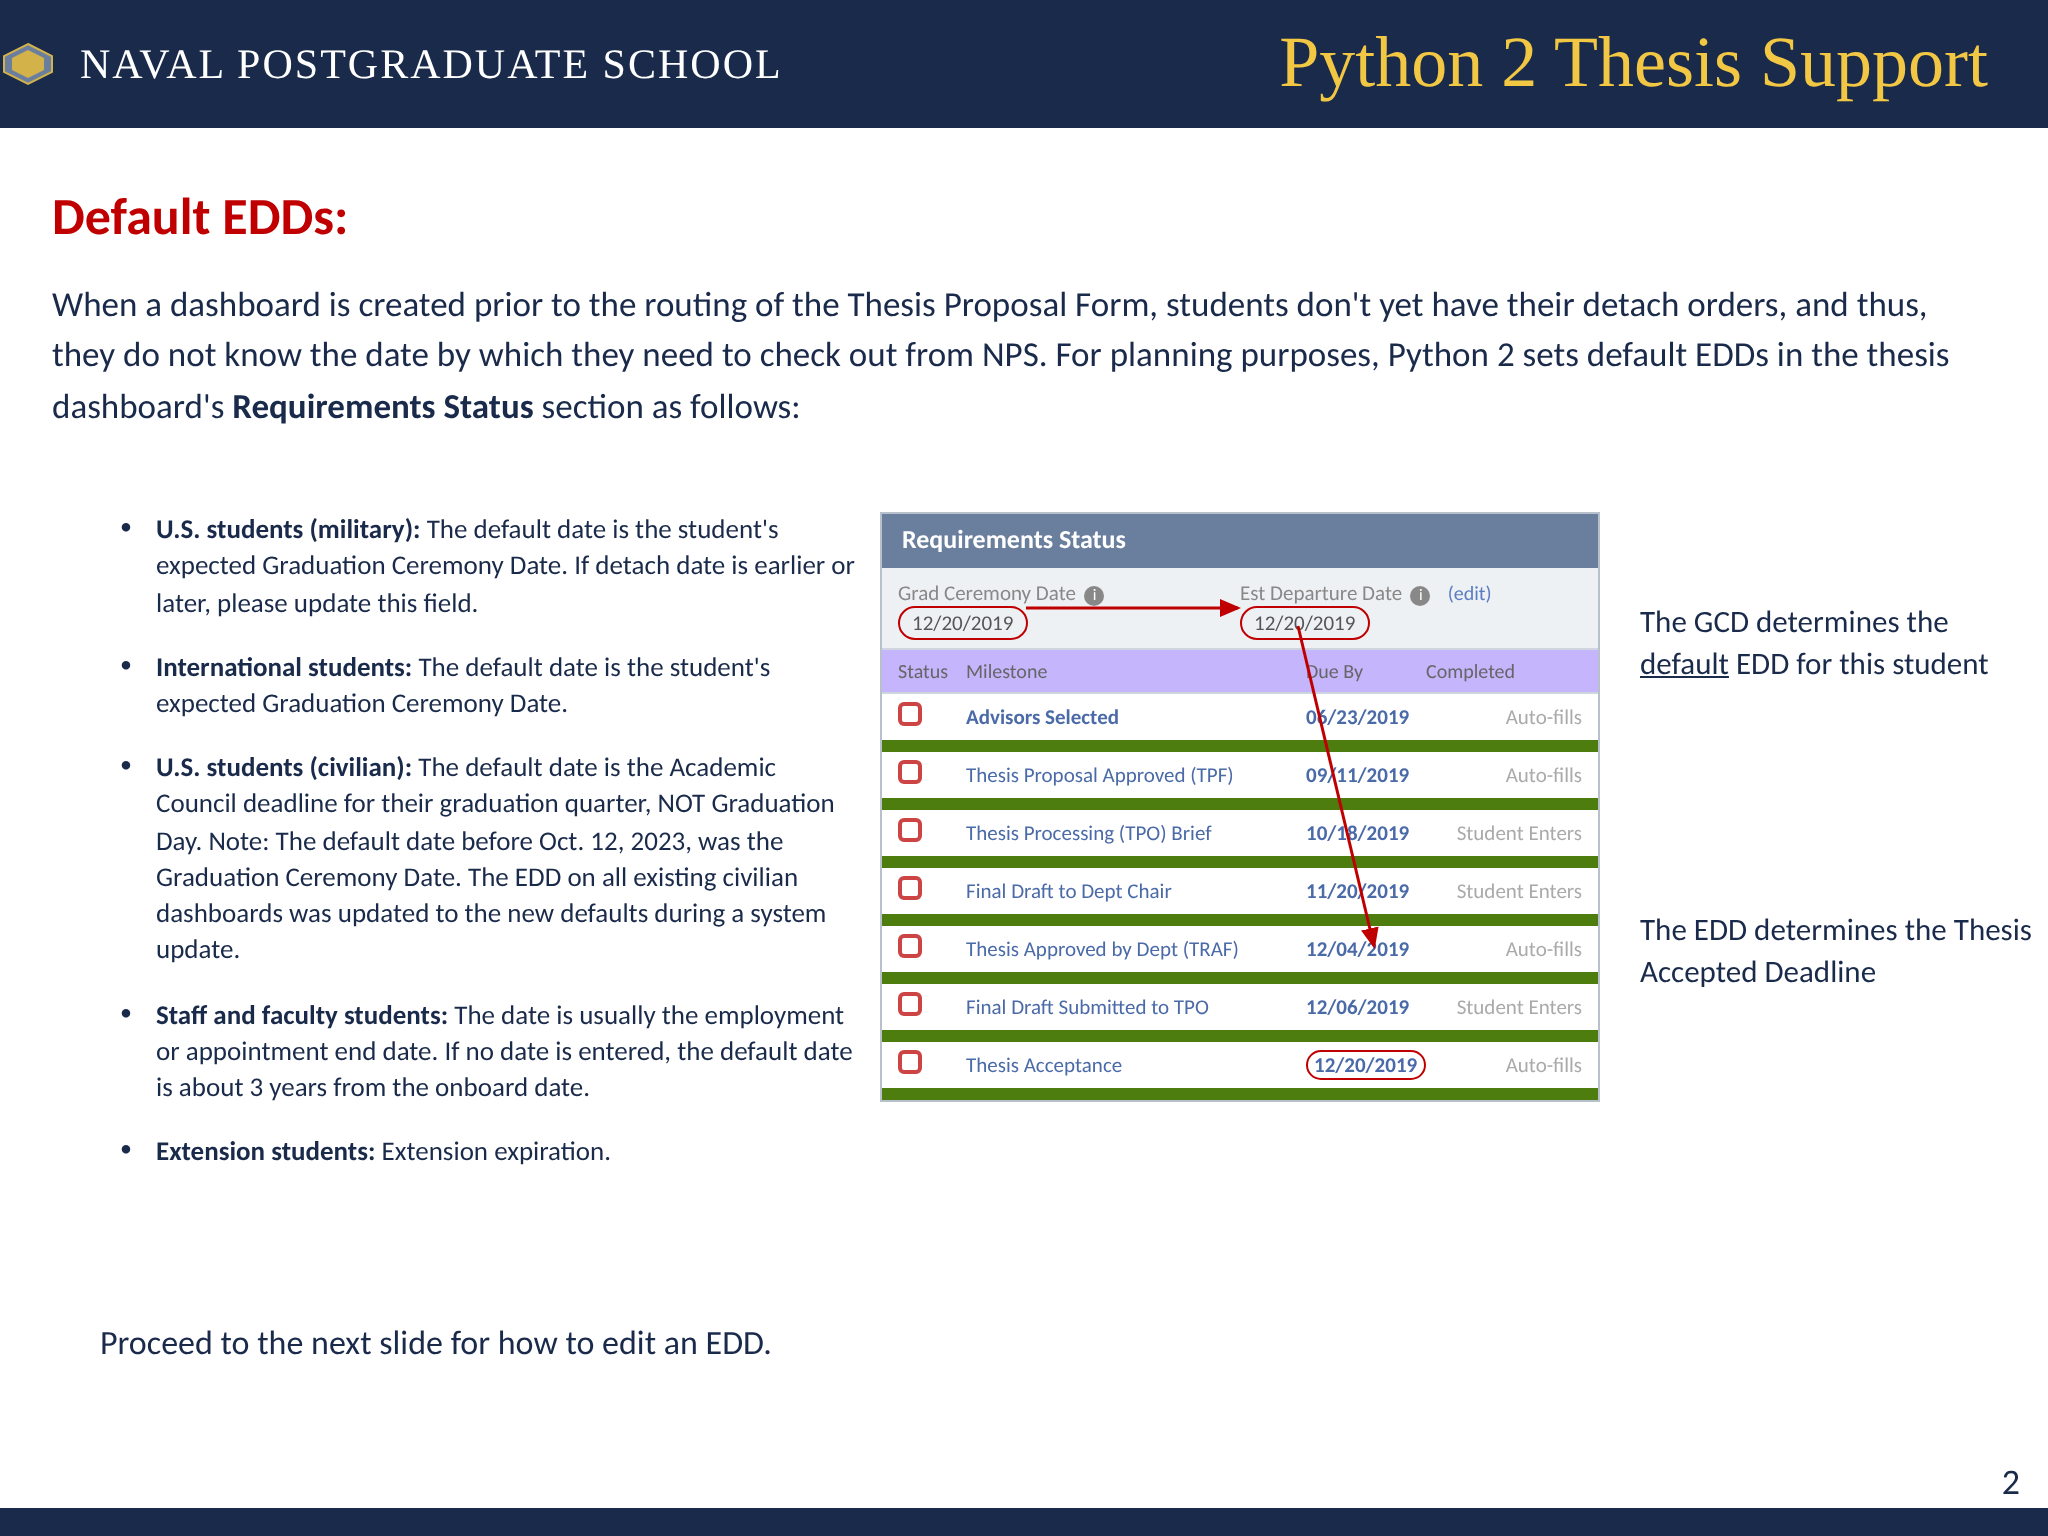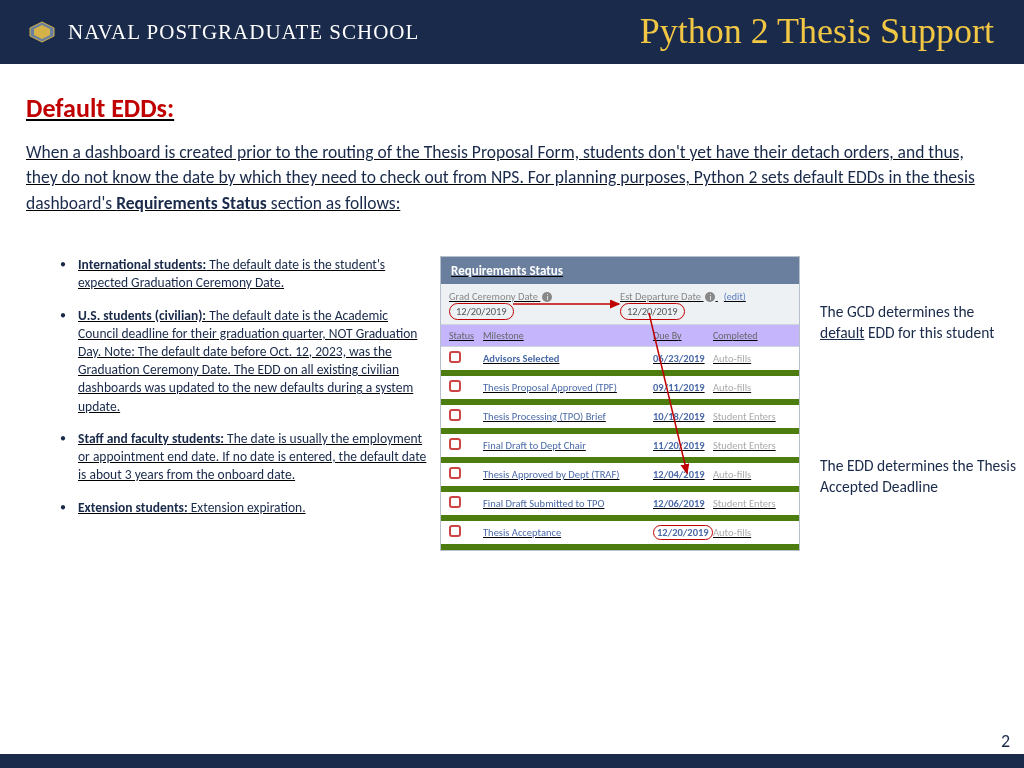--- a/index.html
+++ b/index.html
@@ -1,26 +1,26 @@
 <!DOCTYPE html>
 <html><head>
 <meta charset="utf-8">
 <style>
   * { box-sizing: border-box; margin: 0; padding: 0; }
   html, body { width: 1024px; height: 768px; font-family: Calibri, Arial, sans-serif; background: #fff; }
   .slide { width: 1024px; height: 768px; position: relative; overflow: hidden; background: #fff; }
   .topbar { position: absolute; top: 0; left: 0; right: 0; height: 64px; background: #1a2a4a; display: flex; align-items: center; }
-  .topbar-left { display: flex; align-items: center; padding-left: 28px; }
+  .topbar-left { display: flex; align-items: center; }
   .seal { width: 28px; height: 24px; margin-right: 12px; position: relative; }
   .seal svg { display:block; }
   .school-name { color: #fff; font-size: 21px; letter-spacing: 1px; font-family: 'Times New Roman', serif; font-weight: 400; font-variant: small-caps; }
   .topbar-title { position: absolute; right: 30px; top: 10px; color: #f2c744; font-size: 36px; font-family: 'Times New Roman', serif; }
   .bottombar { position: absolute; bottom: 0; left: 0; right: 0; height: 14px; background: #1a2a4a; }
   .page-num { position: absolute; right: 14px; bottom: 16px; font-size: 18px; color: #1a2a4a; }
-  .content { position: absolute; top: 64px; left: 0; right: 0; bottom: 14px; text-decoration: underline; }
+  .content { position: absolute; top: 64px; left: 0; right: 0; bottom: 14px; }
   .heading { color: #c00000; font-size: 26px; font-weight: bold; padding: 28px 0 16px 26px; }
   .intro { color: #1a2a4a; font-size: 17.5px; line-height: 1.45; padding: 0 36px 0 26px; }
   .intro b { font-weight: bold; }
   .cols { display: flex; margin-top: 40px; }
   .left { width: 440px; padding: 0 10px 0 60px; }
   .bullet { position: relative; font-size: 13.5px; color: #1a2a4a; line-height: 1.35; margin-bottom: 14px; padding-left: 18px; }
   .bullet::before { content: "•"; position: absolute; left: 0; top: 0; font-size: 12px; color: #1a2a4a; }
   .bullet b { font-weight: bold; }
   .right { position: relative; flex: 1; }
   .screenshot { width: 360px; border: 1px solid #b8c0cc; background: #f1f3f5; font-size: 11px; position: relative; }
@@ -35,21 +35,21 @@
   .ss-thead { display: flex; background: #c4b5fd; font-size: 10px; color: #666; padding: 4px 8px; border-top: 1px solid #cfd5de; border-bottom: 1px solid #cfd5de; }
   .c-status { width: 34px; }
   .c-mile { flex: 1; }
   .c-due { width: 60px; }
   .c-comp { width: 78px; }
   .ss-row { display: flex; align-items: center; font-size: 10.5px; padding: 4px 8px; border-bottom: 6px solid #4d7c0f; background: #fff; }
   .ss-row .c-mile { color: #4a6aa8; }
   .ss-row.first .c-mile { font-weight: bold; color: #4a6aa8; }
   .ss-row .c-due { color: #4a6aa8; font-weight: bold; }
   .ss-row.first .c-due { font-weight: bold; }
-  .ss-row .c-comp { color: #aaa; }
+  .ss-row .c-comp { color: #aaa; text-align: right; }
   .chk { display:inline-block; width:12px; height:12px; border:2px solid #c44; border-radius:3px; }
   .circled-date { border: 1.5px solid #c00000; border-radius: 9px; padding: 0 3px; display:inline-block; }
   .arrow-svg { position:absolute; top:0; left:0; pointer-events:none; }
   .note { position: absolute; color: #1a2a4a; font-size: 15.5px; line-height: 1.35; width: 200px; }
   .note .u { text-decoration: underline; }
   .proceed { position: absolute; left: 50px; bottom: 72px; color: #1a2a4a; font-size: 17px; }
 </style>
 </head>
 <body>
 
@@ -69,20 +69,21 @@
   </div>
 
   <div class="content">
     <div class="heading">Default EDDs:</div>
     <div class="intro">
       <span>When a dashboard is created prior to the routing of the Thesis Proposal Form, students don't yet have their detach orders, and thus, they do not know the date by which they need to check out from NPS. For planning purposes, Python 2 sets default EDDs in the thesis dashboard's </span><b>Requirements Status</b><span> section as follows:</span>
     </div>
 
     <div class="cols">
       <div class="left">
+        <div class="bullet"><b>U.S. students (military):</b><span> The default date is the student's expected Graduation Ceremony Date. If detach date is earlier or later, please update this field.</span></div>
         <div class="bullet"><b>International students:</b><span> The default date is the student's expected Graduation Ceremony Date.</span></div>
         <div class="bullet"><b>U.S. students (civilian):</b><span> The default date is the Academic Council deadline for their graduation quarter, NOT Graduation Day. Note: The default date before Oct. 12, 2023, was the Graduation Ceremony Date. The EDD on all existing civilian dashboards was updated to the new defaults during a system update.</span></div>
         <div class="bullet"><b>Staff and faculty students:</b><span> The date is usually the employment or appointment end date. If no date is entered, the default date is about 3 years from the onboard date.</span></div>
         <div class="bullet"><b>Extension students:</b><span> Extension expiration.</span></div>
       </div>
 
       <div class="right">
         <div class="screenshot">
           <div class="ss-head">Requirements Status</div>
           <div class="ss-dates">
@@ -160,17 +161,18 @@
           </svg>
         </div>
 
         <div class="note" style="top:46px; left:380px;">
           <span>The GCD determines the </span><span class="u">default</span><span> EDD for this student</span>
         </div>
         <div class="note" style="top:200px; left:380px;">The EDD determines the Thesis Accepted Deadline</div>
       </div>
     </div>
 
+    <div class="proceed">Proceed to the next slide for how to edit an EDD.</div>
   </div>
 
   <div class="page-num">2</div>
   <div class="bottombar"></div>
 </div>
 
 </body></html>

